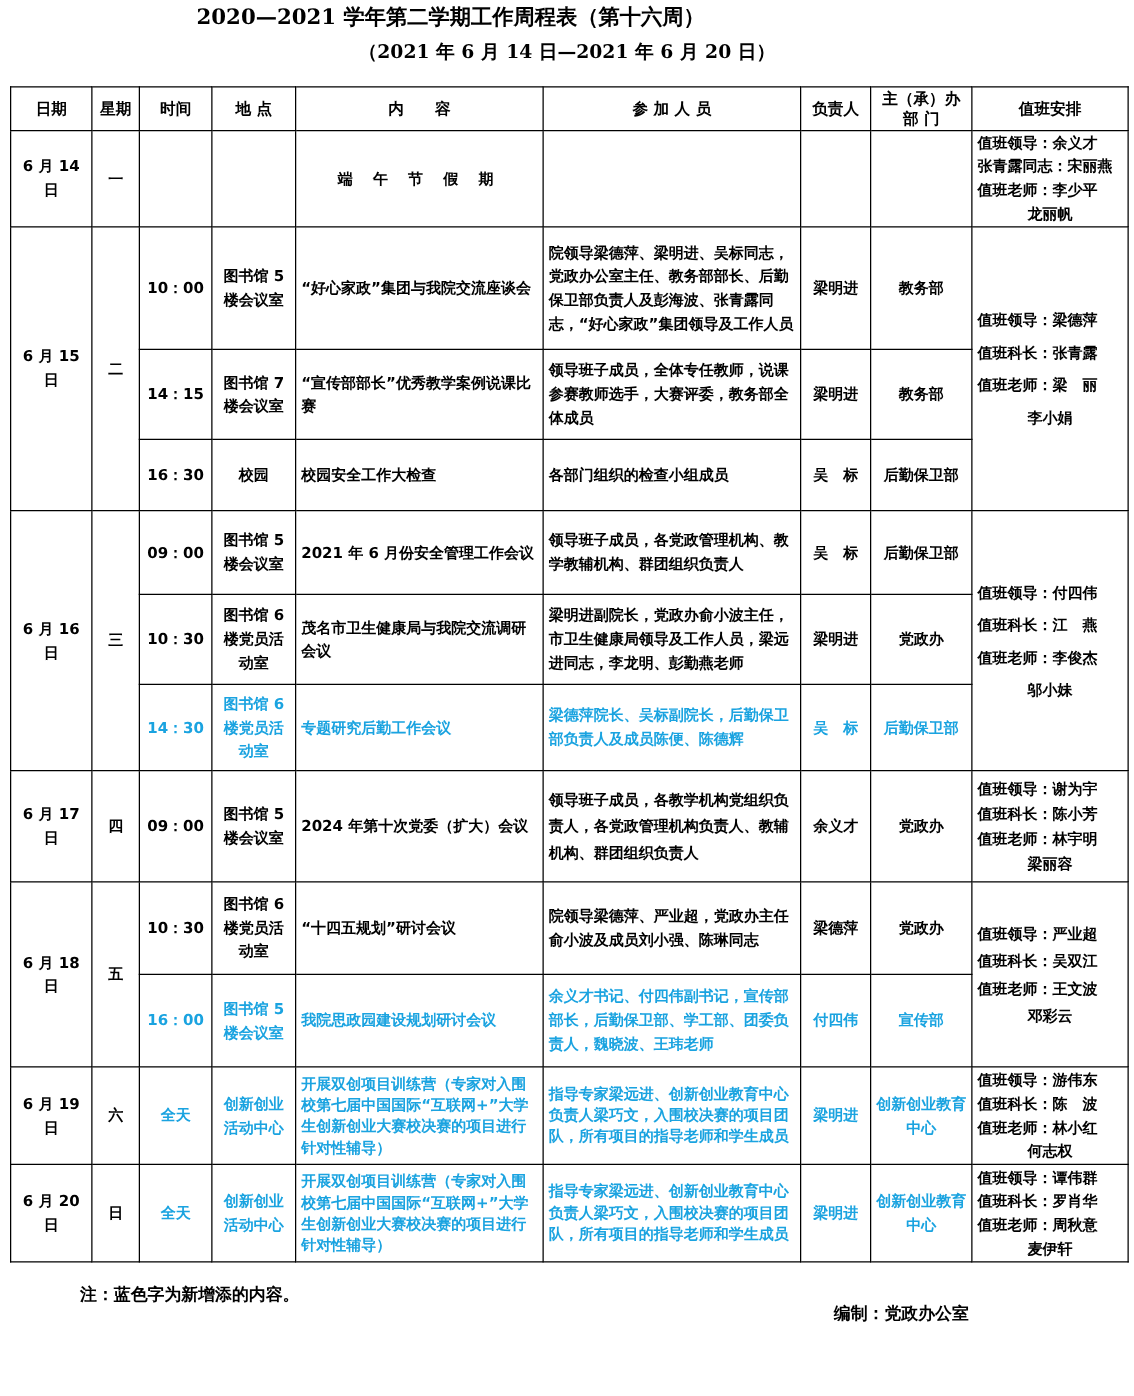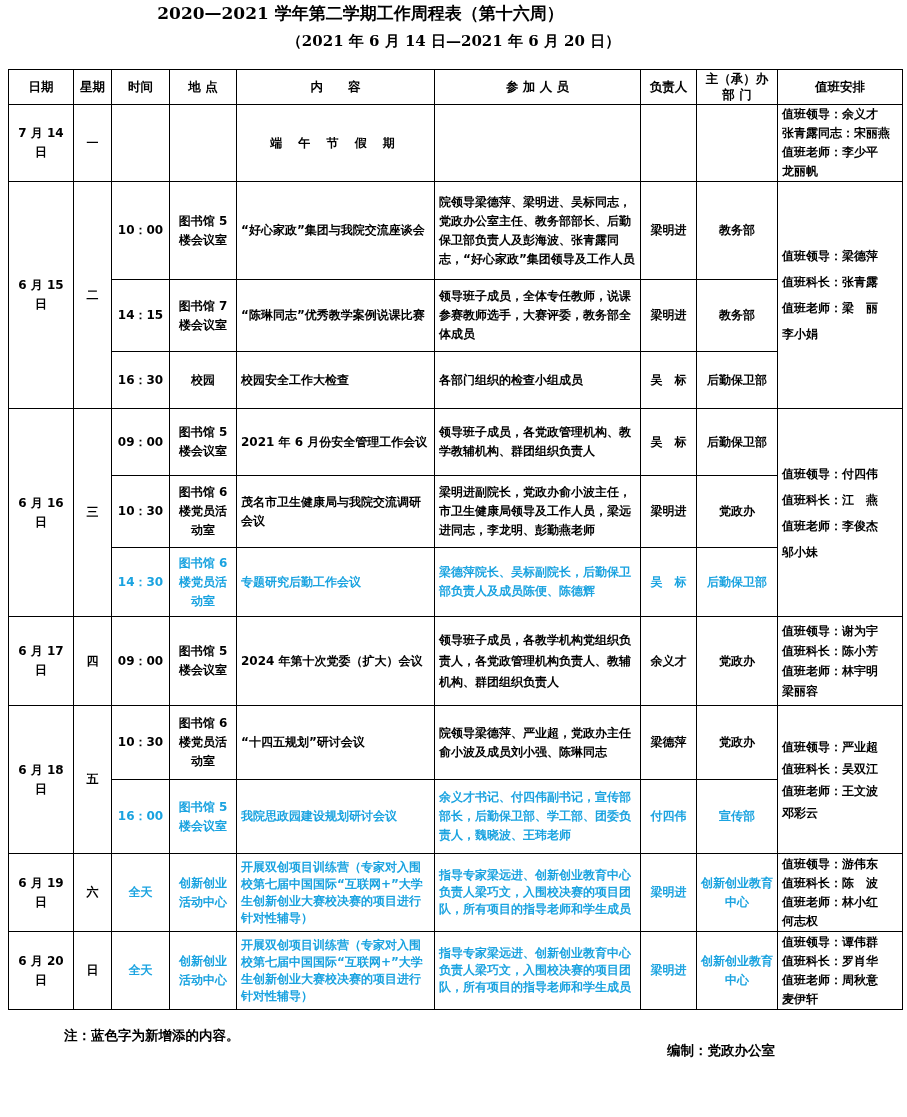--- a/index.html
+++ b/index.html
@@ -11,21 +11,21 @@
            font-family:"DejaVu Serif","Liberation Serif",serif; font-size:15px; font-weight:bold; }
   table.sched { position:absolute; left:8px; top:69px; border-collapse:collapse; table-layout:fixed;
                 width:894px; font-size:12px; font-weight:bold; }
   table.sched td, table.sched th { border:1.5px solid #000; padding:0 4px; vertical-align:middle;
                 line-height:19px; overflow:hidden; }
   table.sched th { font-size:12.5px; text-align:center; height:34px; line-height:16px; }
   .c { text-align:center; }
   .l { text-align:left; }
   .blue { color:#1aa3e0; }
   .duty { text-align:left; padding:0 3px; font-size:12px; line-height:17px; }
-  .duty .ind { display:block; text-align:left; }
+  .duty .ind { display:block; text-align:center; }
   .note { position:absolute; left:64px; top:1027px; font-size:13.5px; font-weight:bold; }
   .editor { position:absolute; left:667px; top:1042px; font-size:13.5px; font-weight:bold; }
   .sp { letter-spacing:6px;margin-top:43px; }
 </style>
 </head>
 <body>
 
 <div class="title">2020—2021 学年第二学期工作周程表（第十六周）</div>
 <div class="subtitle">（2021 年 6 月 14 日—2021 年 6 月 20 日）</div>
 
@@ -50,21 +50,21 @@
       <th>内　　容</th>
       <th>参 加 人 员</th>
       <th>负责人</th>
       <th>主（承）办部 门</th>
       <th>值班安排</th>
     </tr>
   </thead>
   <tbody>
 
     <tr style="height:67px">
-      <td class="c">7 月 14 日</td>
+      <td class="c">6 月 14 日</td>
       <td class="c">一</td>
       <td></td>
       <td></td>
       <td class="c sp">端 午 节 假 期</td>
       <td></td>
       <td></td>
       <td></td>
       <td class="duty">
         <span style="display:block">值班领导：余义才</span>
         <span style="display:block">张青露同志：宋丽燕</span>
@@ -85,21 +85,21 @@
       <td class="duty" rowspan="3" style="line-height:26px">
         <span style="display:block">值班领导：梁德萍</span>
         <span style="display:block">值班科长：张青露</span>
         <span style="display:block">值班老师：梁　丽</span>
         <span class="ind">李小娟</span>
       </td>
     </tr>
     <tr style="height:72px">
       <td class="c">14：15</td>
       <td class="c">图书馆 7 楼会议室</td>
-      <td class="l">“陈琳同志”优秀教学案例说课比赛</td>
+      <td class="l">“宣传部部长”优秀教学案例说课比赛</td>
       <td class="l">领导班子成员，全体专任教师，说课参赛教师选手，大赛评委，教务部全体成员</td>
       <td class="c">梁明进</td>
       <td class="c">教务部</td>
     </tr>
     <tr style="height:57px">
       <td class="c">16：30</td>
       <td class="c">校园</td>
       <td class="l">校园安全工作大检查</td>
       <td class="l">各部门组织的检查小组成员</td>
       <td class="c">吴　标</td>

